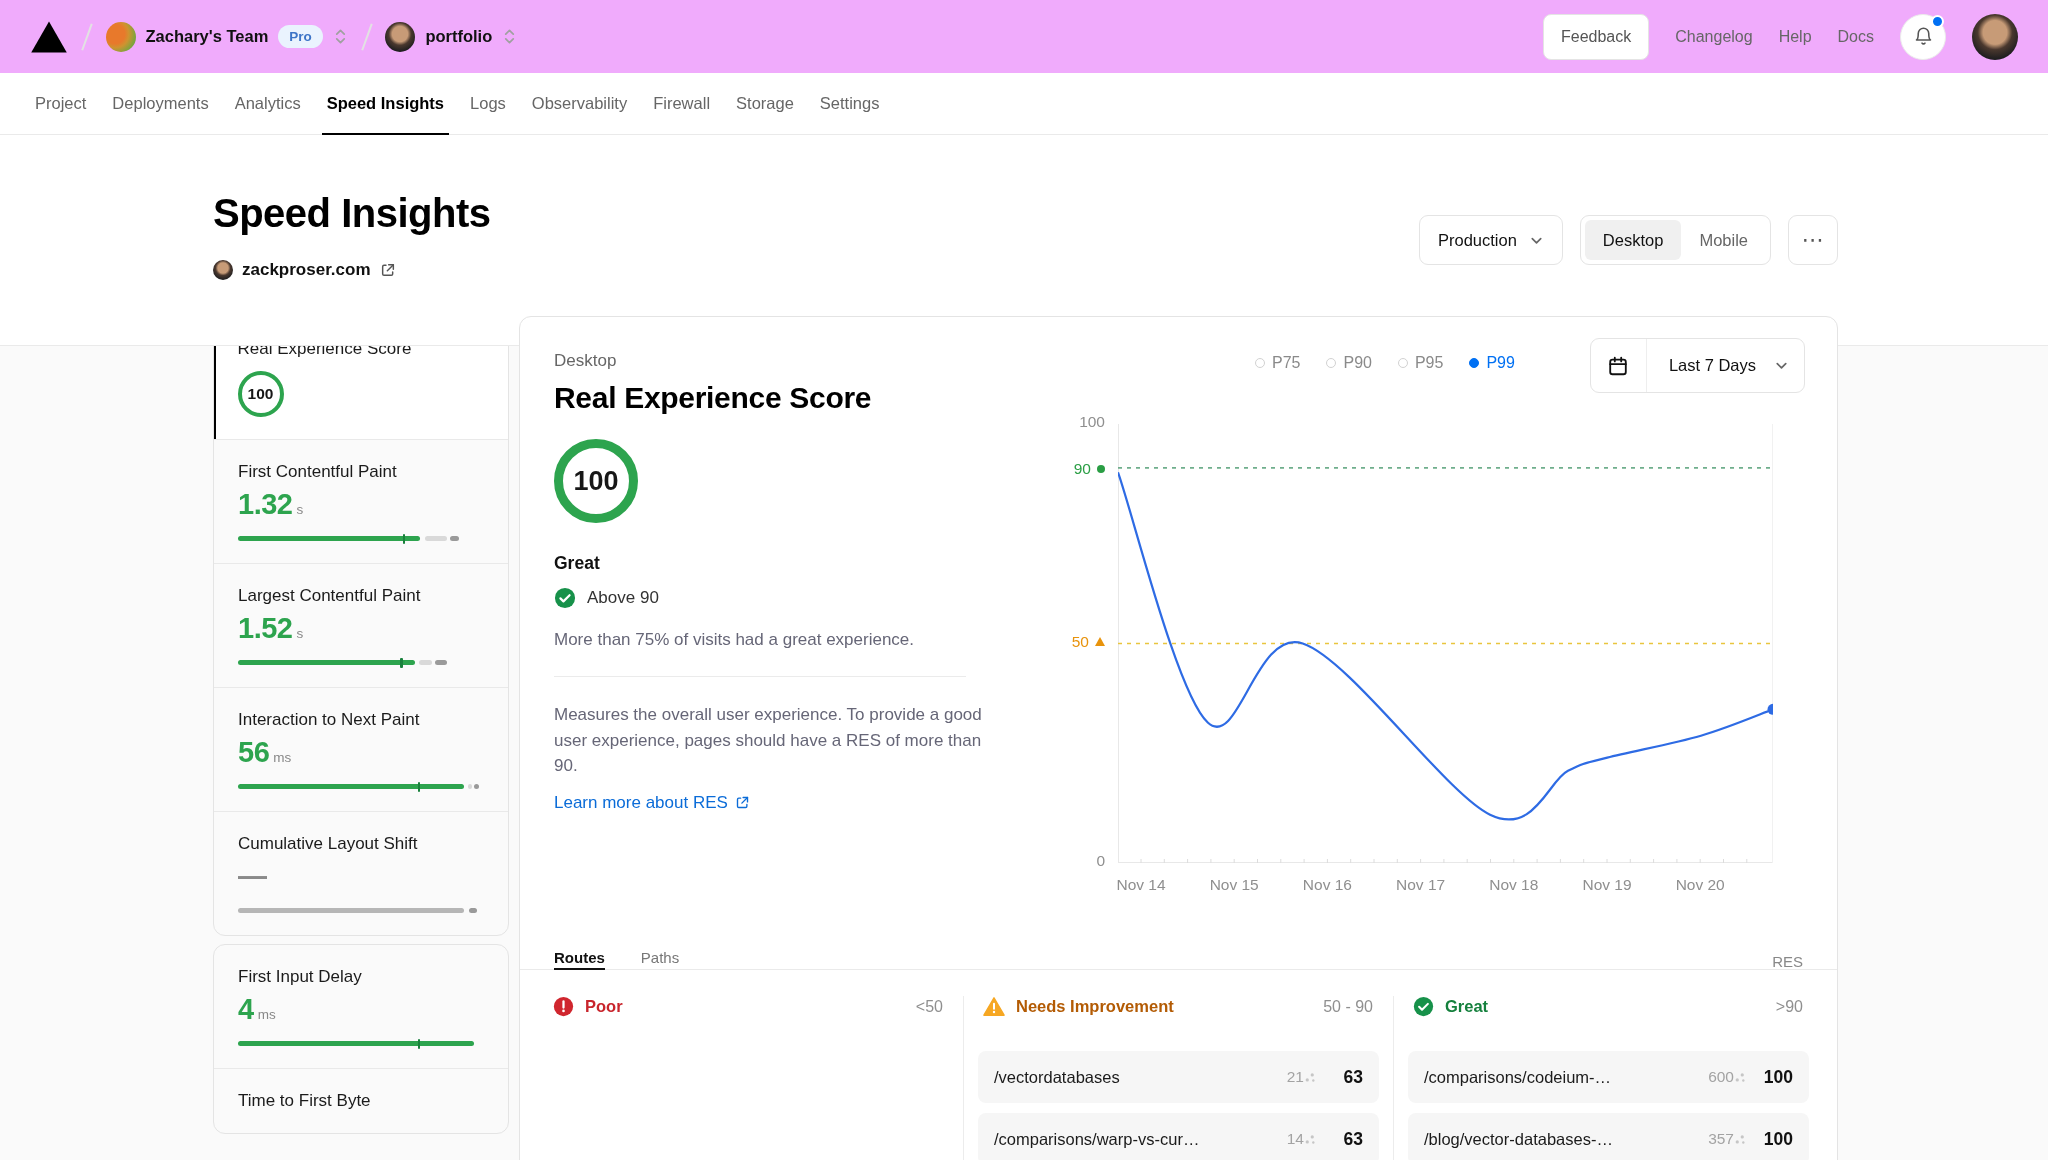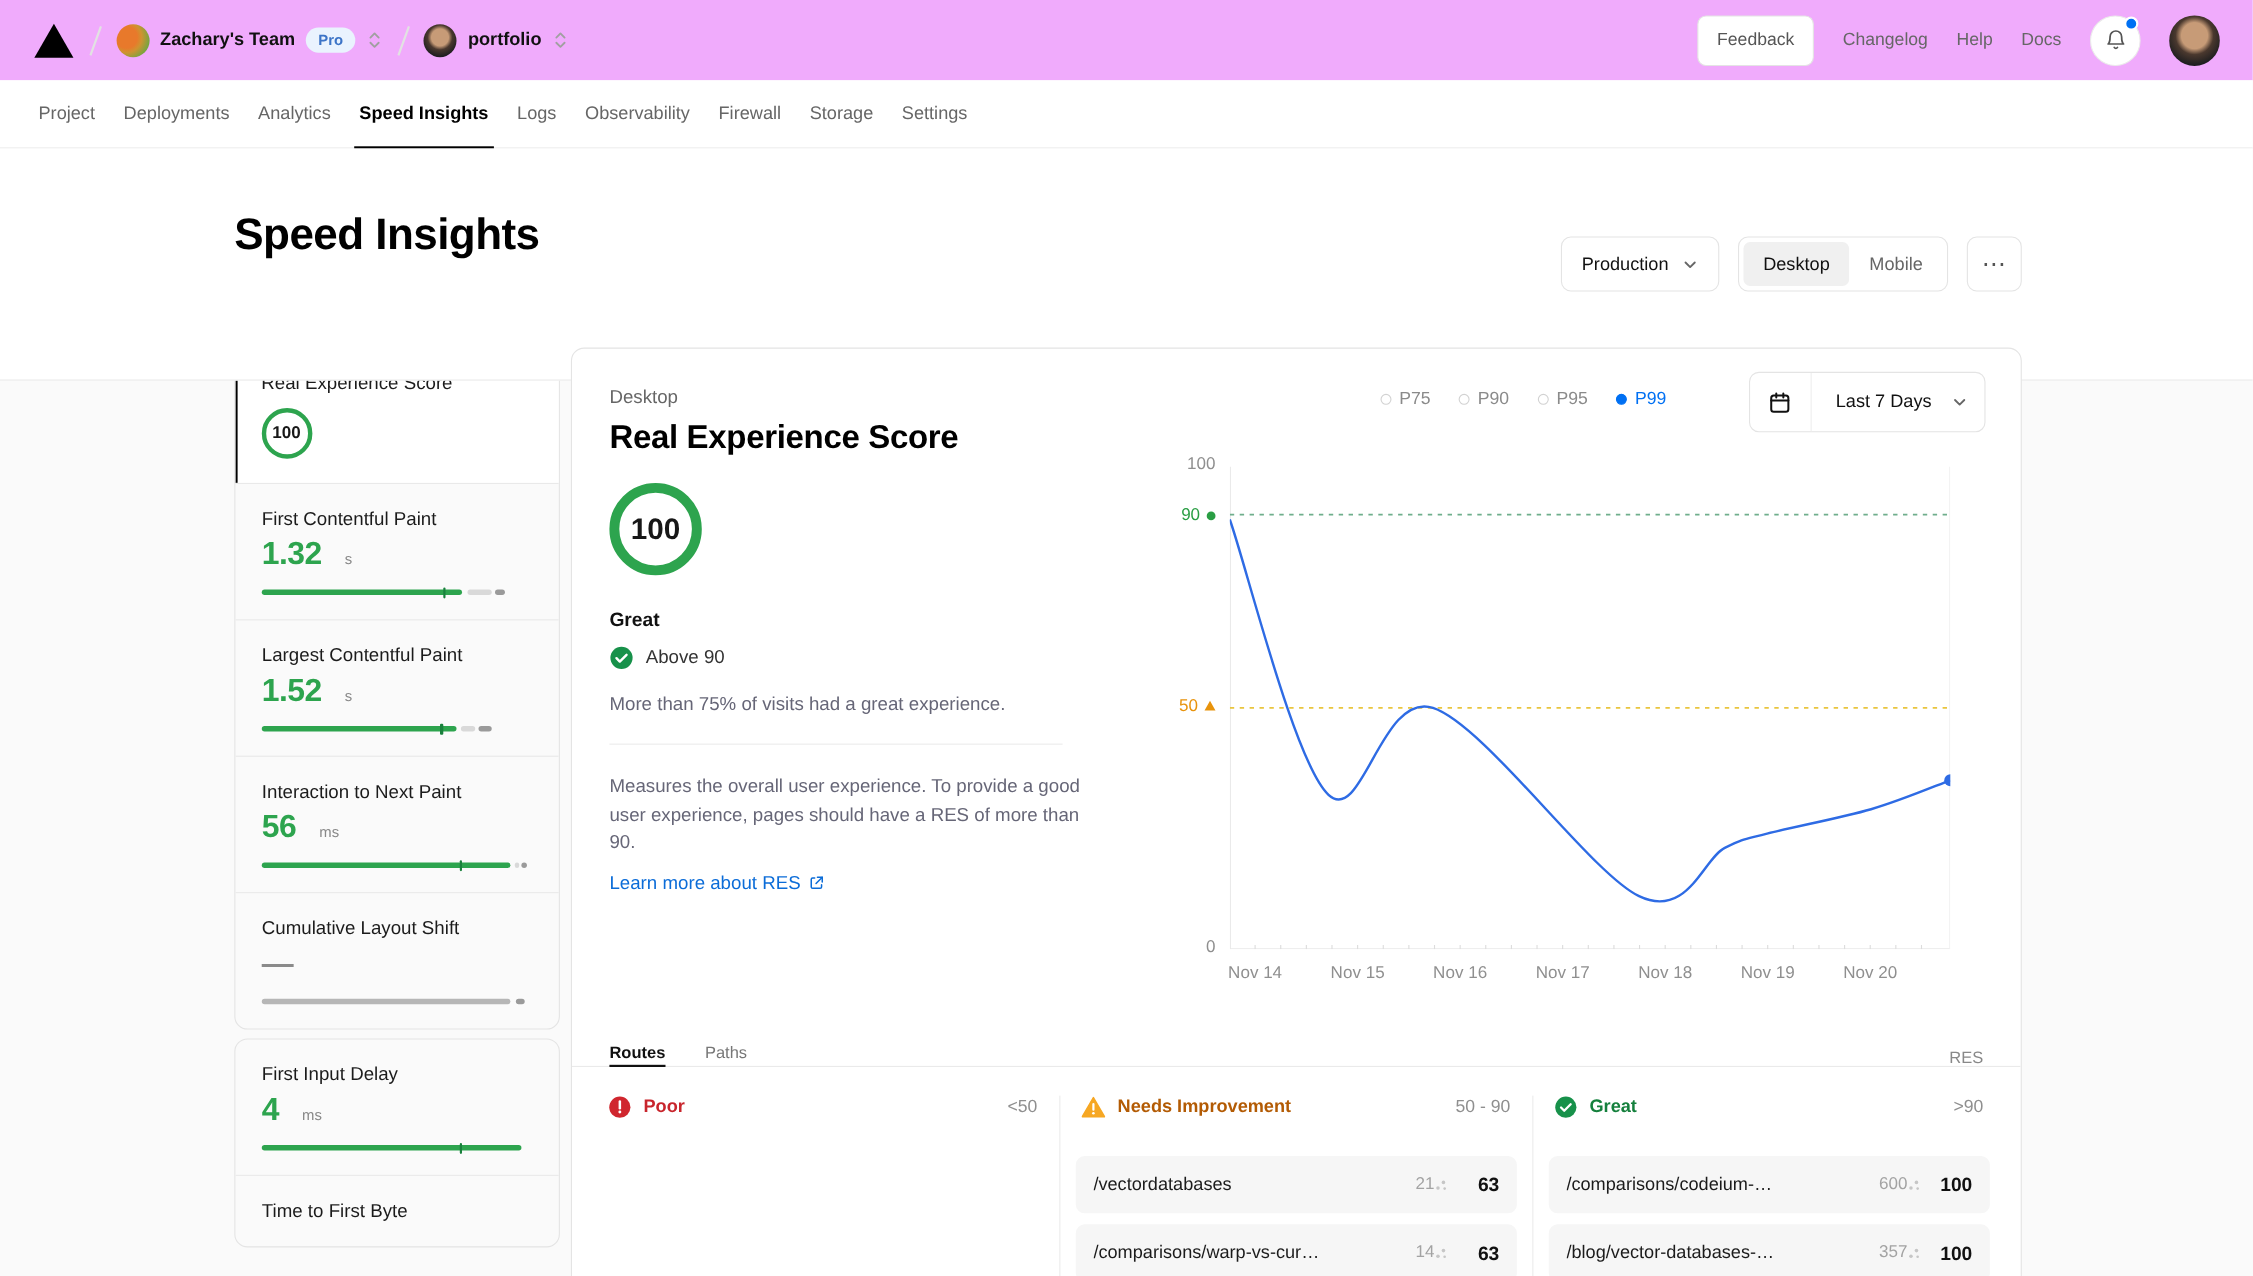--- a/index.html
+++ b/index.html
@@ -47,21 +47,21 @@
 
   
   .content { display:flex; gap:10px; padding:0 210px 0 213px; margin-top:-30px; align-items:flex-start; }
   .sidebar { width:296px; flex-shrink:0; }
   .metric-group { border:1px solid #e4e4e4; border-radius:12px; background:#fafafa; overflow:hidden; }
   .metric-group + .metric-group { margin-top:8px; }
   .metric-card { padding:22px 24px; cursor:pointer; }
   .metric-card + .metric-card { border-top:1px solid #e9e9e9; }
   .metric-card.active { background:#fff; border-left:2.5px solid #000; padding-left:21.5px; }
   .metric-label { font-size:17px; font-weight:500; color:#1b1b1b; }
-  .metric-value { margin-top:6px; display:flex; align-items:baseline; gap:21px; }
+  .metric-value { margin-top:6px; display:flex; align-items:baseline; gap:4px; }
   .metric-value .val { font-size:29px; font-weight:700; color:#2da44e; letter-spacing:-0.5px; }
   .metric-value .val.gray { color:#8a8a8a; font-weight:600; }
   .metric-value .unit { font-size:13.5px; color:#888; }
   .metric-bar { position:relative; height:5px; margin-top:15px; }
   .metric-bar .seg-b { position:absolute; top:0; height:5px; border-radius:3px; }
   .metric-bar .tick { position:absolute; top:-2.5px; width:2.5px; height:10px; border-radius:1px; }
   .score-ring-sm { margin-top:12px; width:46px; height:46px; border-radius:50%; border:4.5px solid #2da44e; display:flex; align-items:center; justify-content:center; font-size:15.5px; font-weight:600; background:#fff; }
 
   
   .panel { position:relative; flex:1; height:860px; background:#fff; border:1px solid #e4e4e4; border-radius:12px; }
@@ -161,20 +161,29 @@
   <div class="nav-tab active">Speed Insights</div>
   <div class="nav-tab">Logs</div>
   <div class="nav-tab">Observability</div>
   <div class="nav-tab">Firewall</div>
   <div class="nav-tab">Storage</div>
   <div class="nav-tab">Settings</div>
 </div>
 
 <div class="hero">
   <div class="page-title">Speed Insights</div>
+  <div class="domain-row">
+    <span class="fav-avatar person-avatar"></span>
+    <span class="domain-name">zackproser.com</span>
+    <svg class="ext-ic" width="16" height="16" viewBox="0 0 24 24" fill="none" stroke="currentColor" stroke-width="2.2" stroke-linecap="round" stroke-linejoin="round">
+        <path d="M9 5H6a2 2 0 0 0-2 2v11a2 2 0 0 0 2 2h11a2 2 0 0 0 2-2v-3"></path>
+        <path d="M13 4h7v7"></path>
+        <path d="M20 4L11 13"></path>
+      </svg>
+  </div>
   <div class="hero-controls">
     <div class="env-btn">
       <span>Production</span>
       <svg width="15" height="15" viewBox="0 0 16 16" fill="none" stroke="#666" stroke-width="1.8" stroke-linecap="round" stroke-linejoin="round">
           <path d="M3.5 6l4.5 4.5L12.5 6"></path>
         </svg>
     </div>
     <div class="seg-ctl">
       <div class="seg active">Desktop</div>
       <div class="seg">Mobile</div>

